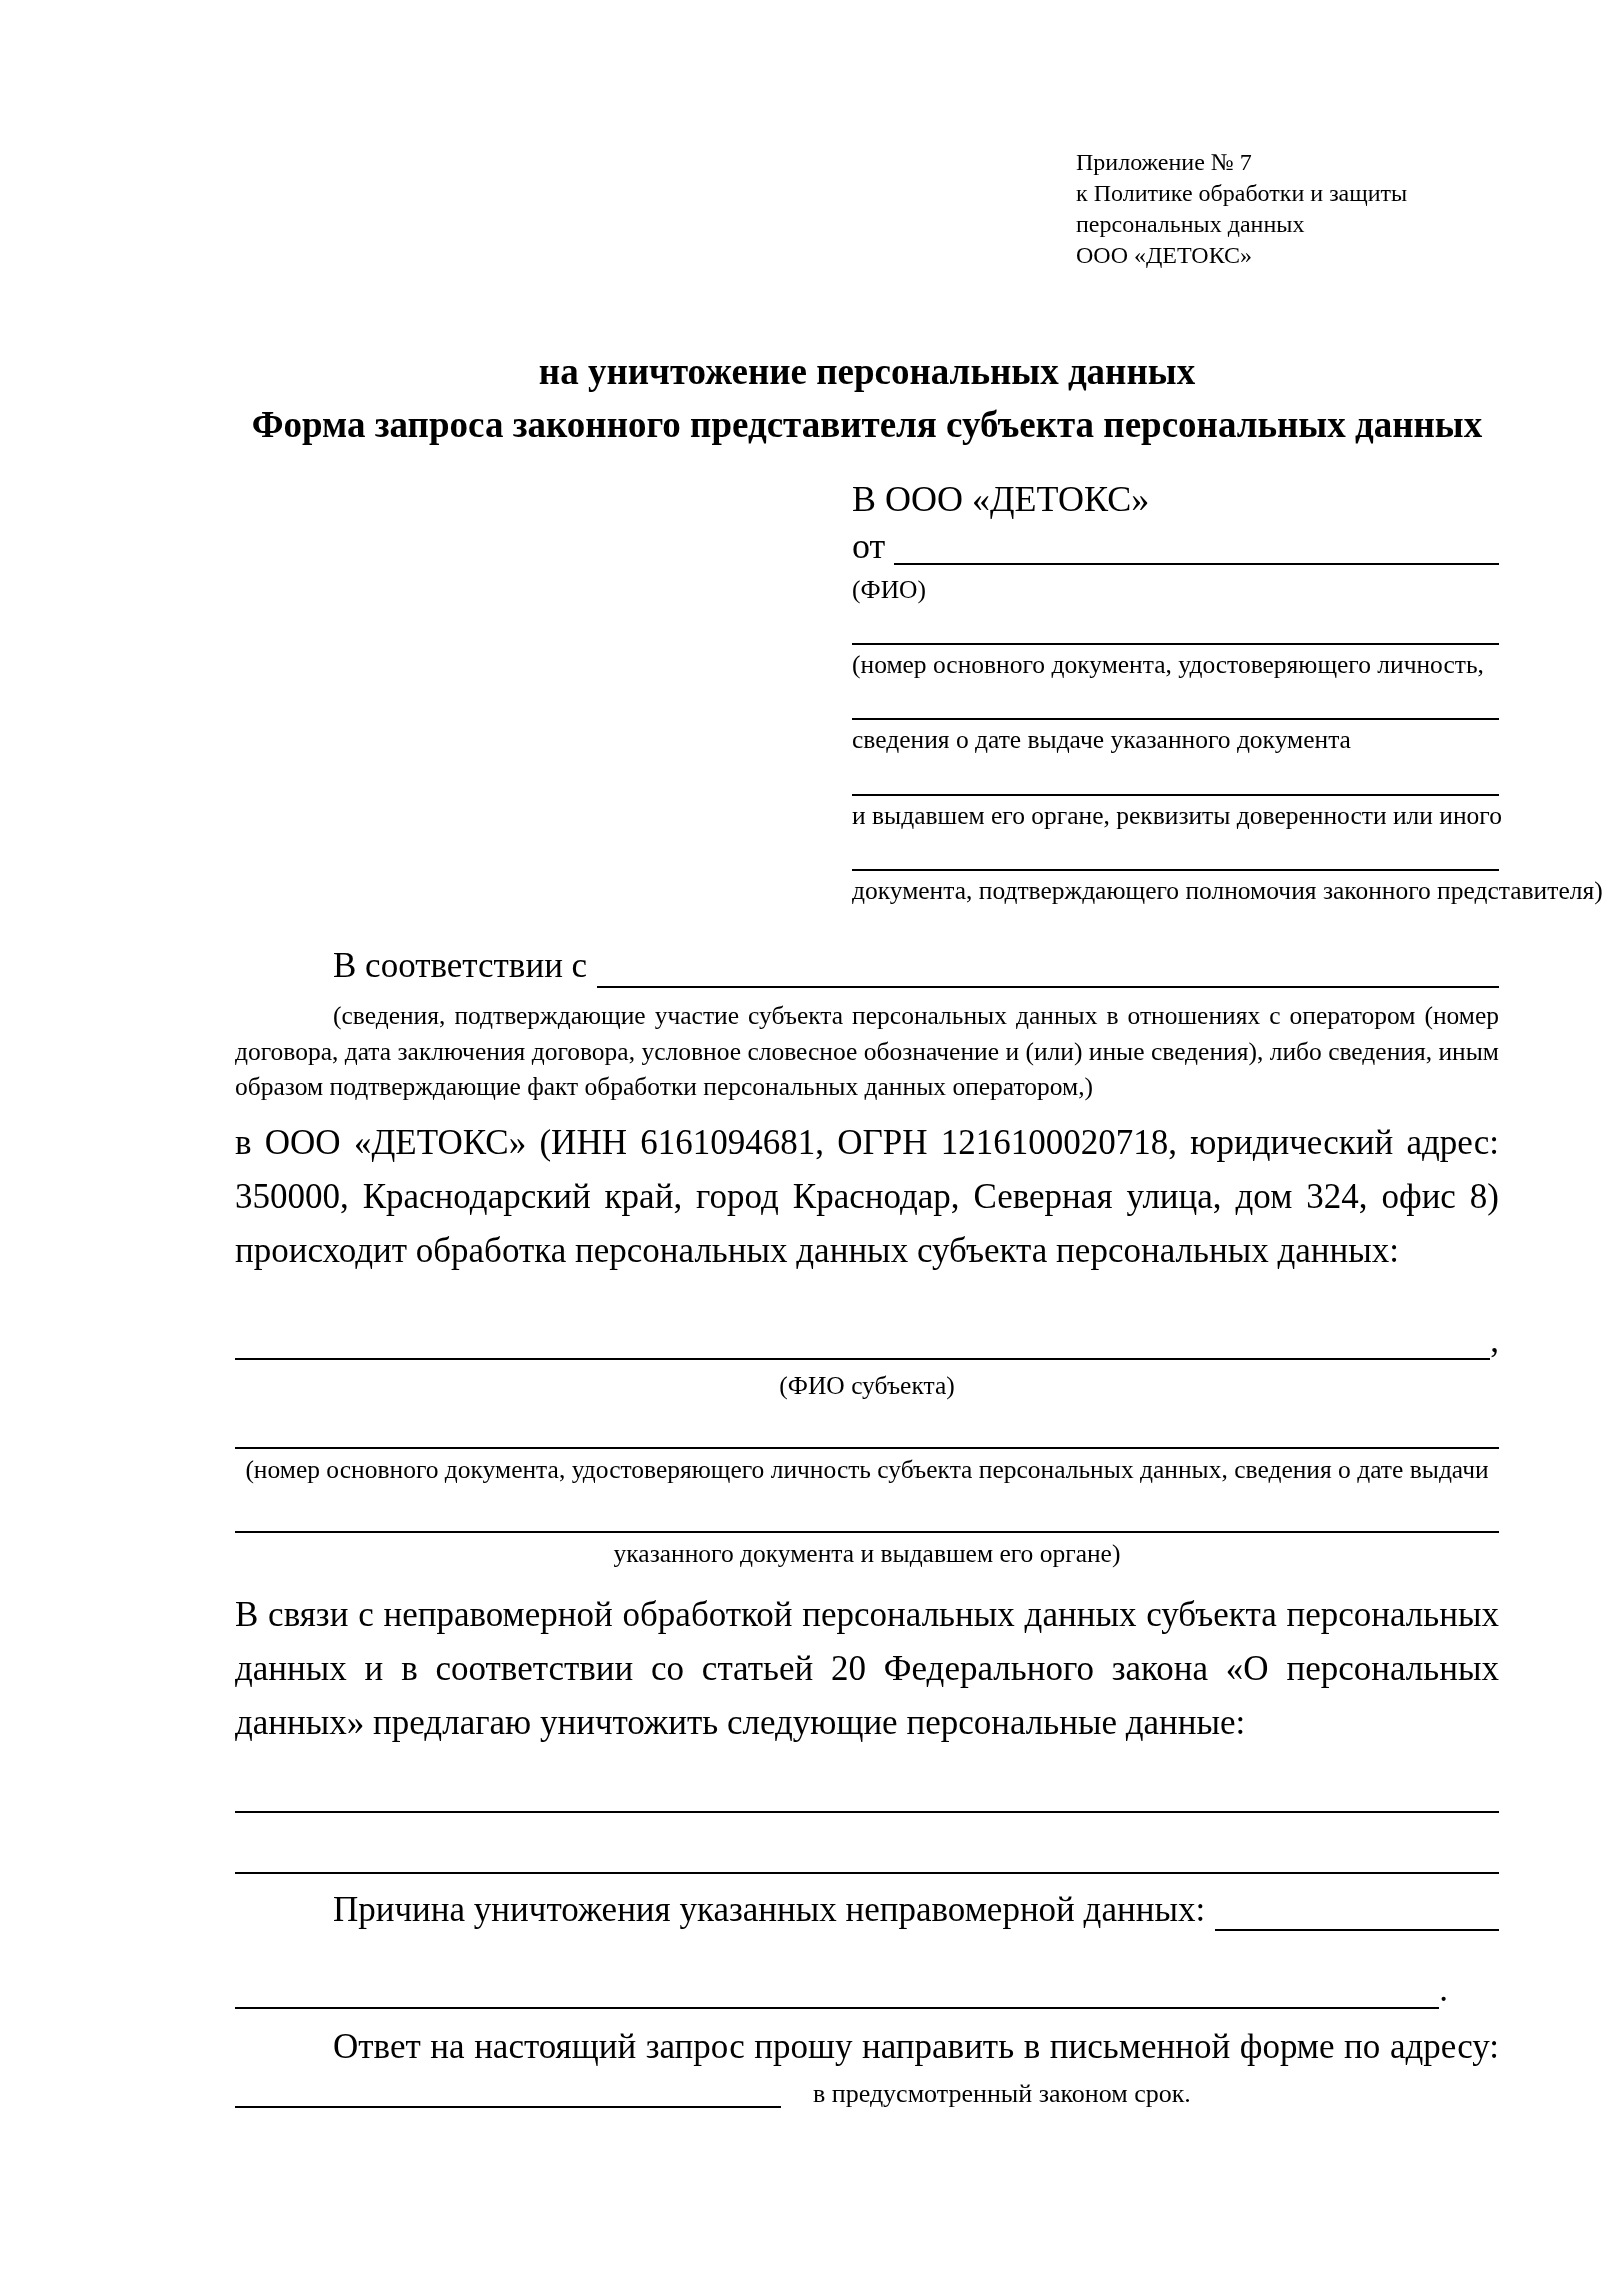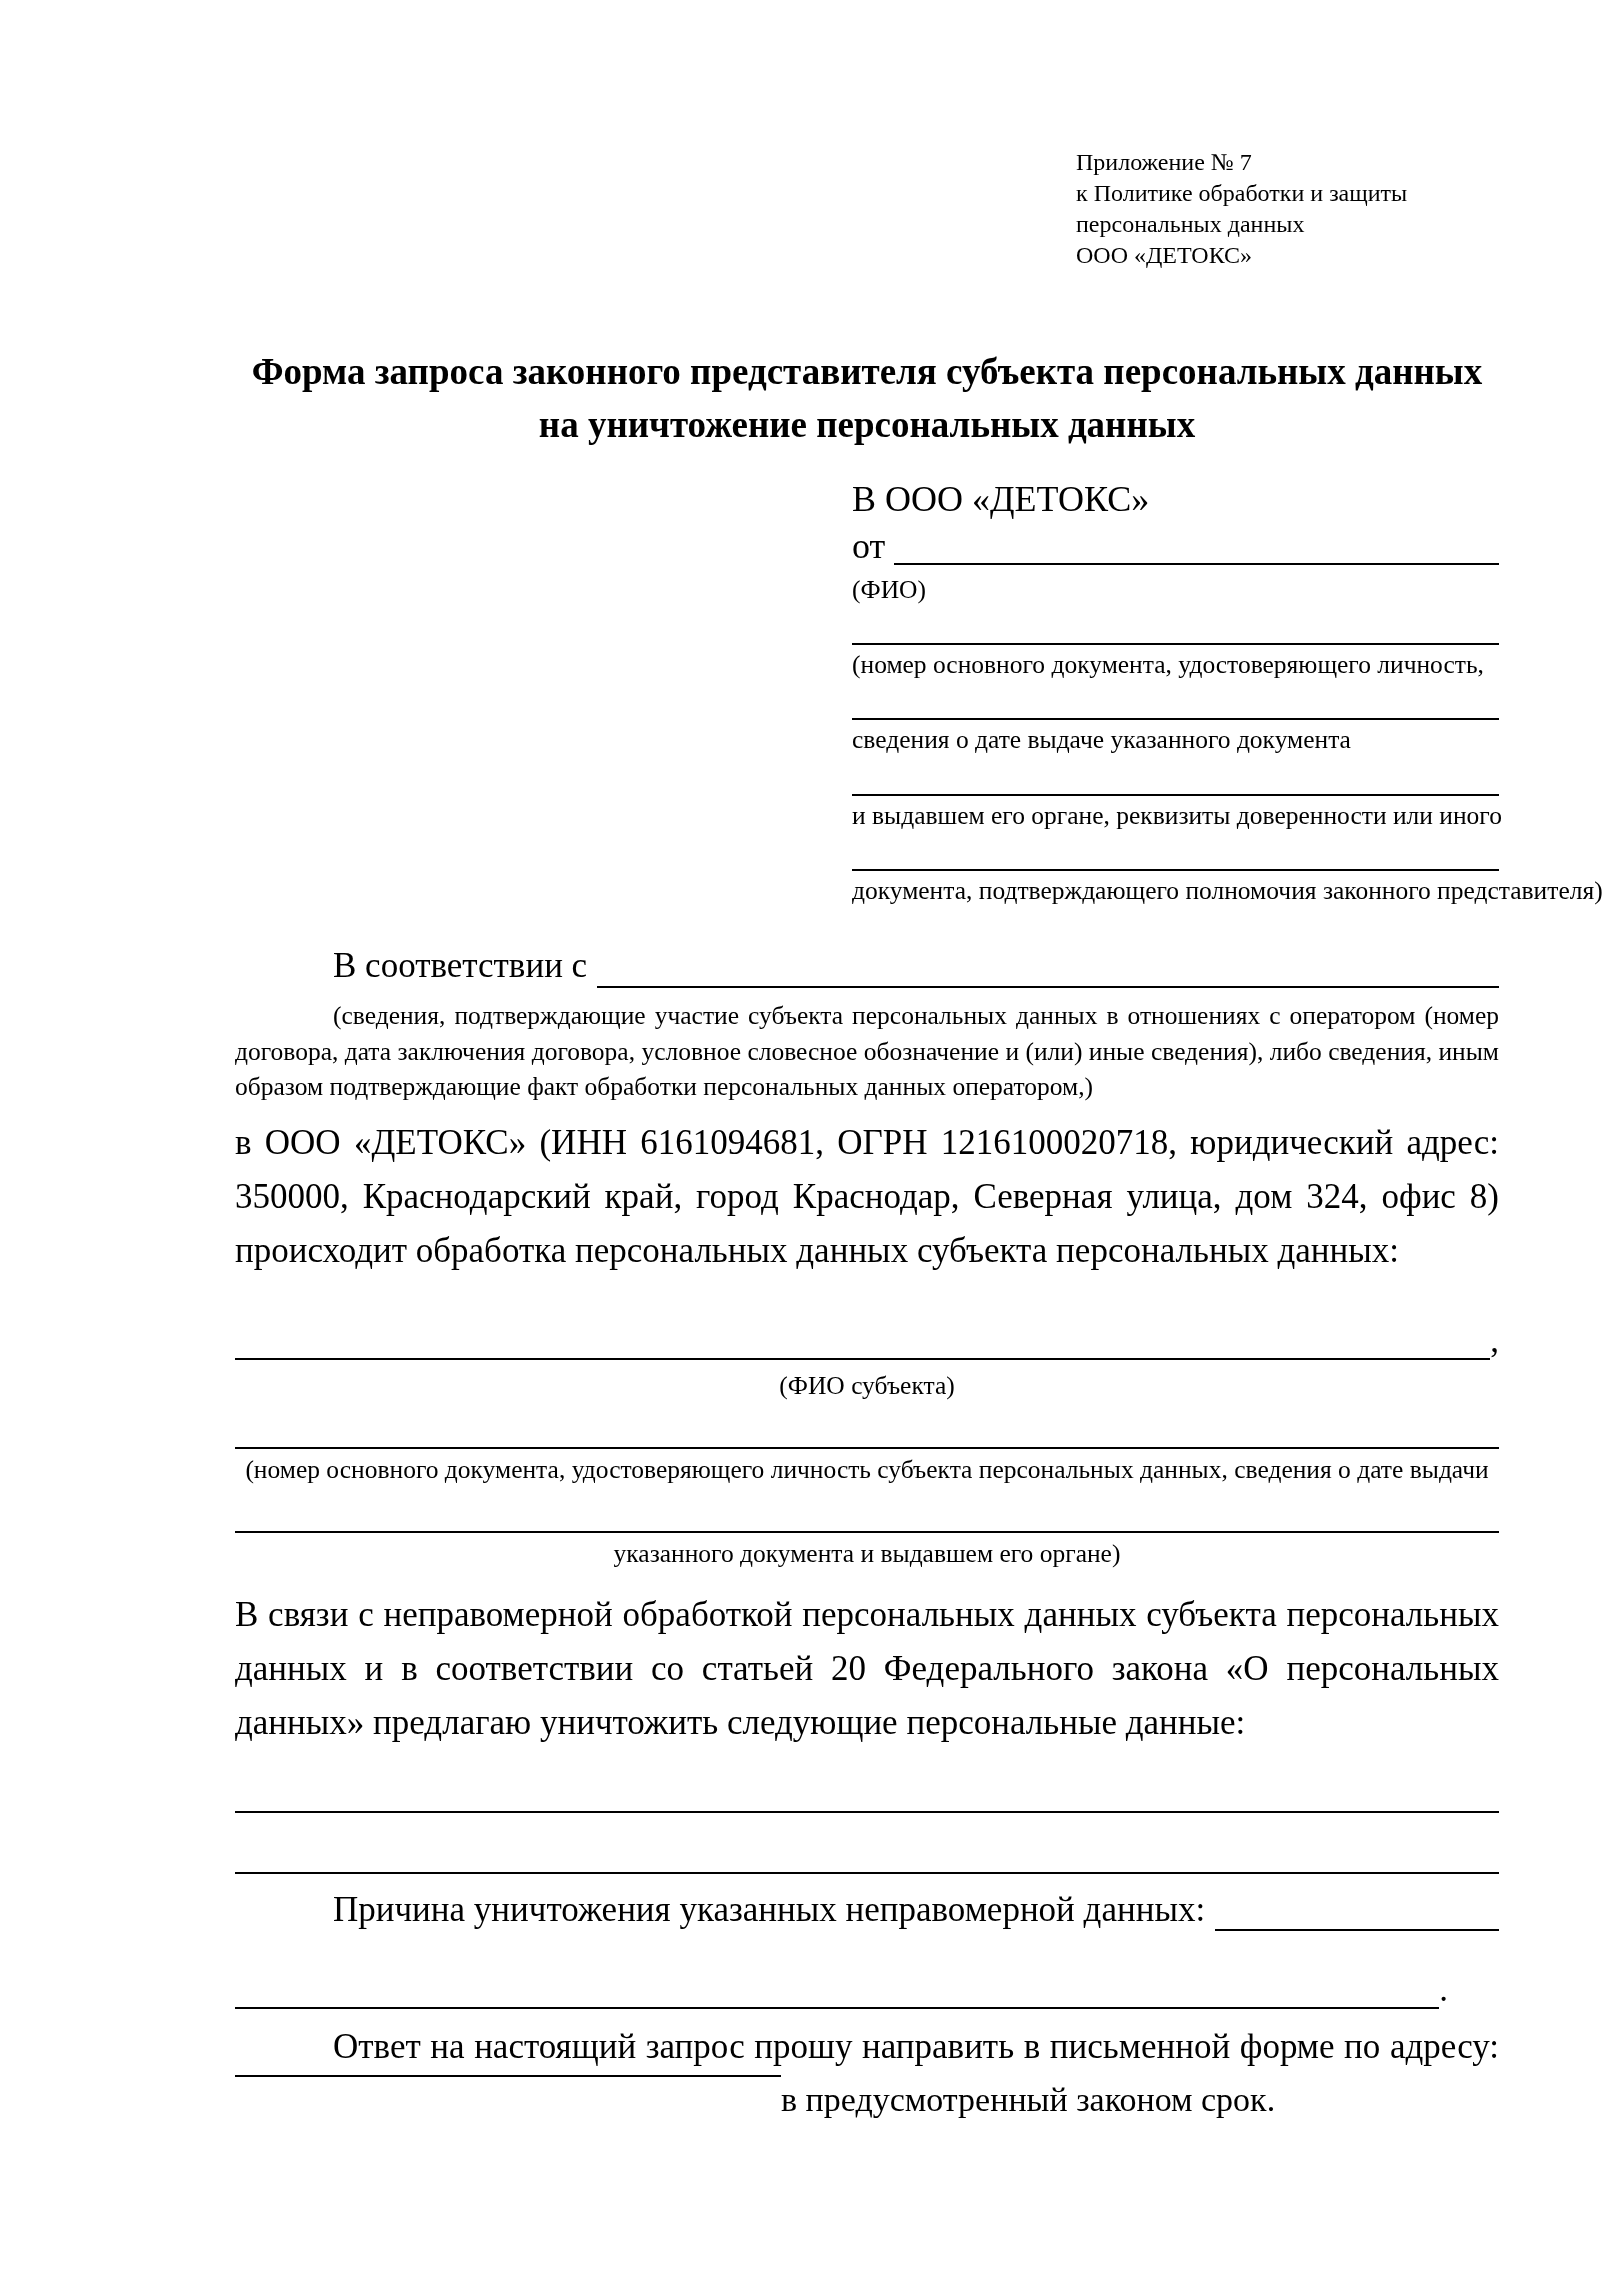--- a/index.html
+++ b/index.html
@@ -30,39 +30,39 @@
   .lead-row{margin-top:33px;display:flex;align-items:flex-end;font-size:35px;line-height:1.5;justify-content:center;}
   .lead-row .lead{white-space:pre;padding-left:98px;}
   .lead-row .fill{margin-left:9.8px;}
   .cap-para{font-size:25.5px;line-height:1.38;text-align:justify;text-indent:98px;margin-top:5.9px;}
   .body-para{font-size:35px;line-height:1.55;text-align:justify;margin-top:12px;}
   .line-row{display:flex;align-items:flex-end;font-size:35px;line-height:1.4;}
   .line-row .tail{white-space:pre;}
   .blank-wide{height:19.6px;border-bottom:2.9px solid #000;}
   .cap-wide{font-size:25.5px;line-height:1.3;text-align:center;white-space:nowrap;margin-top:3.9px;}
   .answer{margin-top:5.9px;font-size:35px;line-height:1.55;text-align:justify;text-align-last:justify;padding-left:98px;}
-  .answer-tail-row{display:flex;align-items:flex-start;font-size:34px;line-height:1.5;}
+  .answer-tail-row{display:flex;align-items:flex-end;font-size:26px;line-height:1.5;gap:32px;}
   .answer-tail-row .fill{flex:0 0 546px;}
   .answer-tail-row .tail{white-space:pre;}
 </style>
 </head>
 <body>
 
 <div class="page">
 
   <div class="hdr">
     <div>Приложение № 7</div>
     <div>к Политике обработки и защиты</div>
     <div>персональных данных</div>
     <div>ООО «ДЕТОКС»</div>
   </div>
 
   <div class="title">
+    <div>на уничтожение персональных данных</div>
     <div>Форма запроса законного представителя субъекта персональных данных</div>
-    <div>на уничтожение персональных данных</div>
   </div>
 
   <div class="addr">
     <div>В ООО «ДЕТОКС»</div>
     <div class="from-row">
       <span class="lbl">от </span>
       <span class="fill"></span>
     </div>
     <div class="cap">(ФИО)</div>
 

